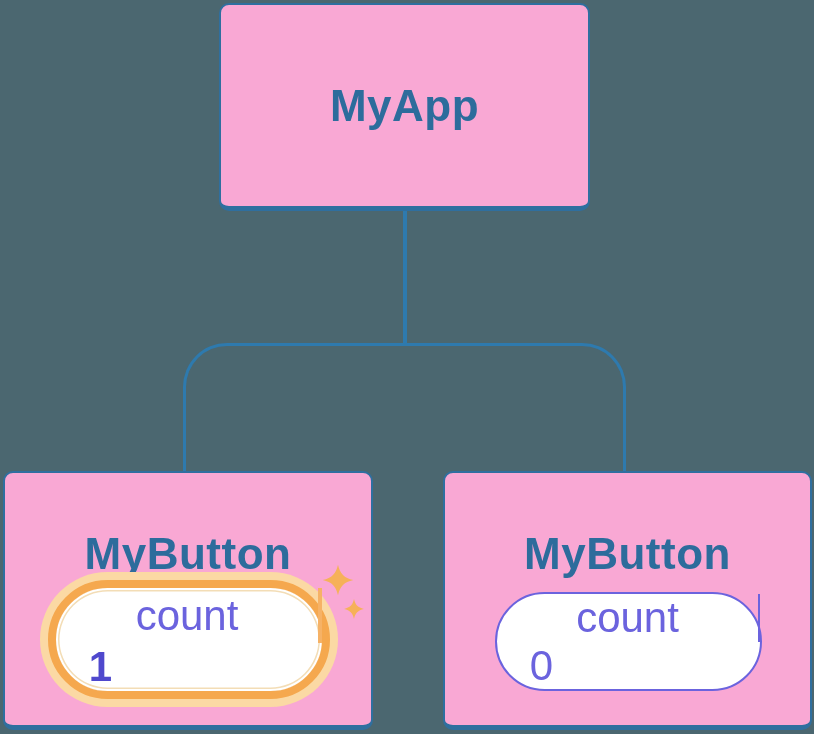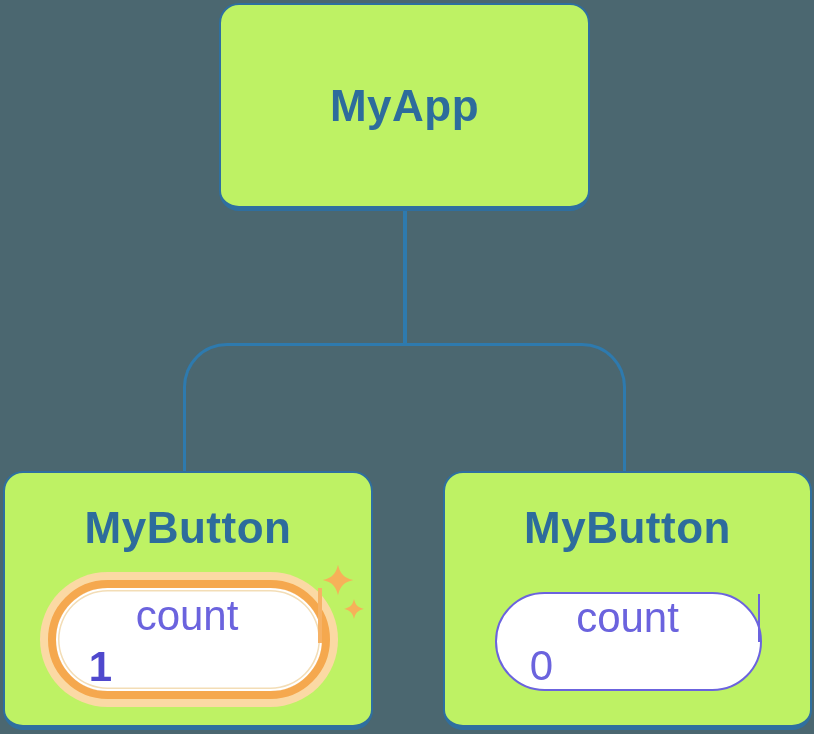--- a/index.html
+++ b/index.html
@@ -34,45 +34,45 @@
     border: 3.5px solid #2e7aae;
     border-bottom: none;
     border-radius: 44px 44px 0 0;
     background: transparent;
   }
 
   
   .node {
     position: absolute;
     box-sizing: border-box;
-    background: #bef264;
+    background: #f9a8d4;
     border: 2.5px solid #2f6f9f;
     border-bottom-width: 5px;
-    border-radius: 20px;
+    border-radius: 10px;
   }
   .node-root {
     left: 219px; top: 3px;
     width: 371px; height: 208px;
     display: flex;
     align-items: center;
     justify-content: center;
   }
   .node-child-left  { left: 3px;   top: 471px; width: 370px; height: 259px; }
   .node-child-right { left: 443px; top: 471px; width: 369px; height: 259px; }
 
   .node-title {
     color: #2d6c9c;
     font-size: 44px;
     font-weight: 600;
     letter-spacing: 0.5px;
   }
   .child-title {
     position: absolute;
     left: 0; right: 0;
-    top: 30px;
+    top: 56px;
     text-align: center;
   }
 
   
   .pill {
     position: absolute;
     box-sizing: border-box;
     display: flex;
     align-items: stretch;
     background: #ffffff;

